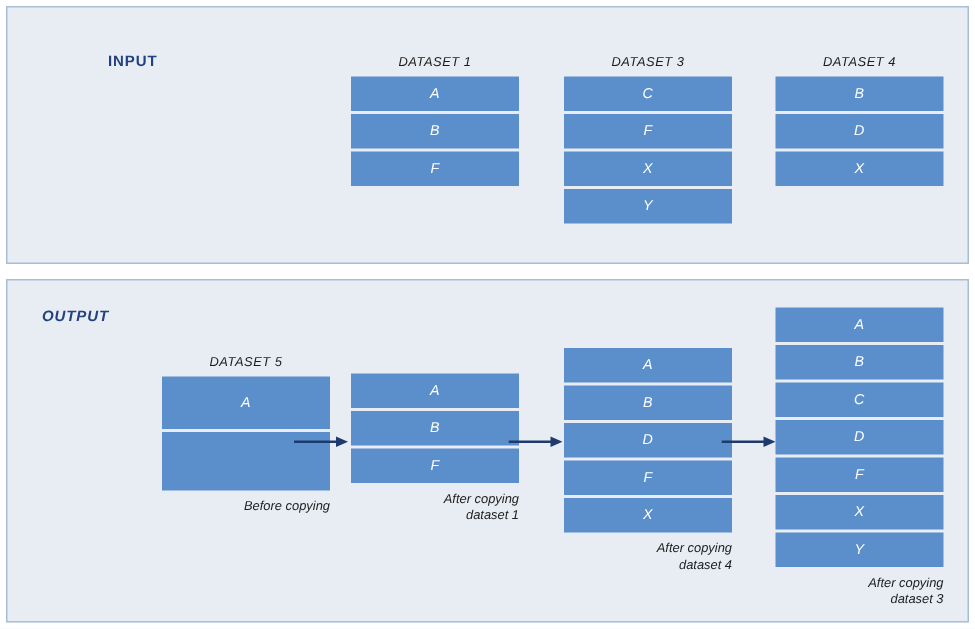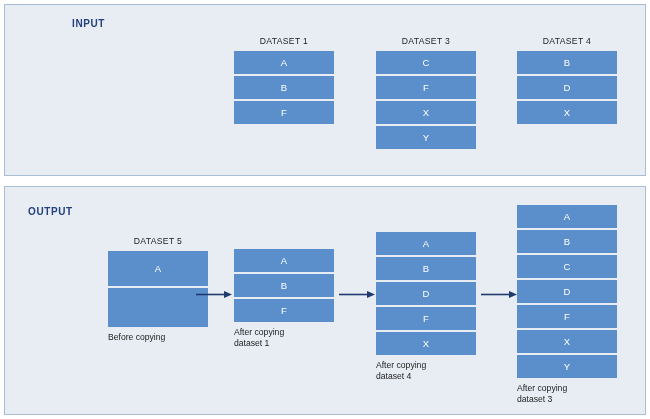--- a/index.html
+++ b/index.html
@@ -24,27 +24,28 @@
   #input-panel  { left: 4px; top: 4px;   width: 642px; height: 172px; }
   #output-panel { left: 4px; top: 186px; width: 642px; height: 229px; }
 
   .panel-label {
     position: absolute;
     font-size: 10px;
     font-weight: bold;
     letter-spacing: 0.6px;
     color: #22417e;
   }
-  #input-label  { left: 28px; top: 18px; padding-left: 44px; }
-  #output-label { left: 28px; top: 206px; }
+  #input-label  { left: 28px; top: 36px; padding-left: 44px; }
+  #output-label { left: 28px; top: 206px; font-style: italic; }
 
   
   .column {
     position: absolute;
-    width: 100px;
+    width: 112px;
+    font-style: italic;
   }
   .col-title {
     font-size: 8.6px;
     color: #1c1c1c;
     text-align: center;
     letter-spacing: 0.35px;
     margin-bottom: 5px;
     white-space: nowrap;
   }
   .stack {
@@ -61,21 +62,21 @@
     align-items: center;
     justify-content: center;
     letter-spacing: 0.3px;
   }
   .cell.blank { height: 39px; }
   .cell.tall  { height: 35px; }
 
   .caption {
     font-size: 8.6px;
     color: #1c1c1c;
-    text-align: left;
+    text-align: right;
     line-height: 11px;
     margin-top: 5px;
     white-space: pre-line;
   }
 
   
   .arrow {
     position: absolute;
     height: 9px;
     display: block;

